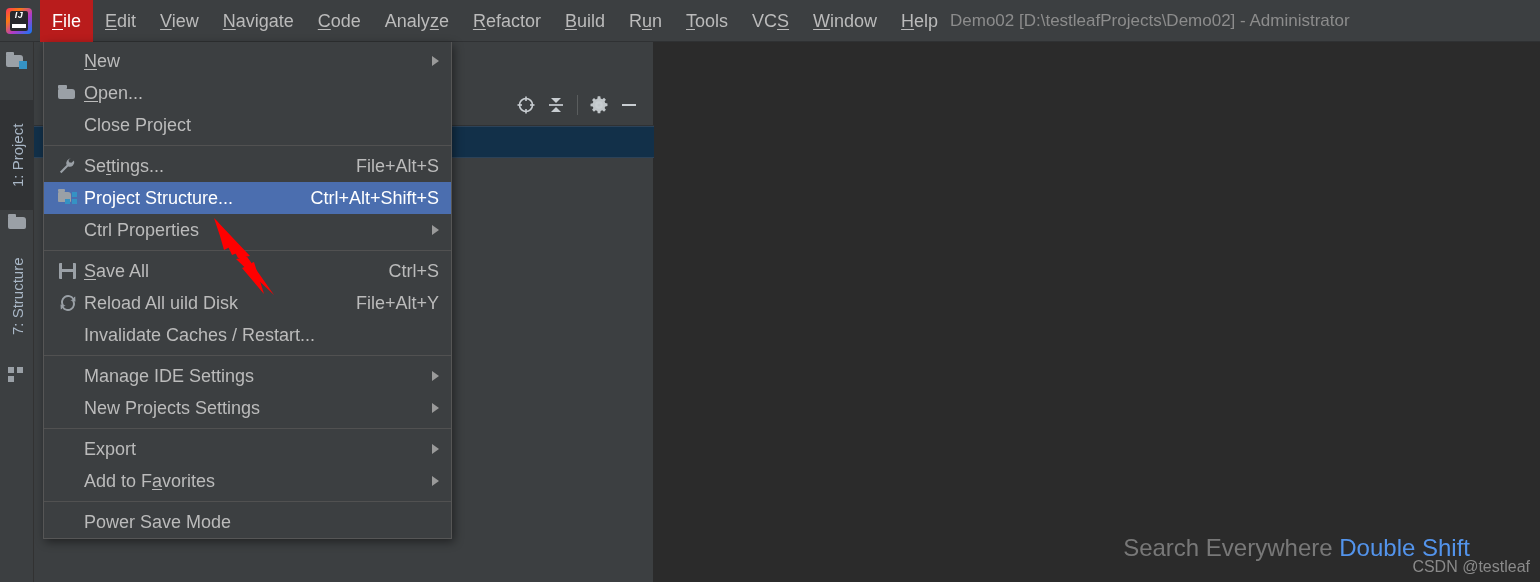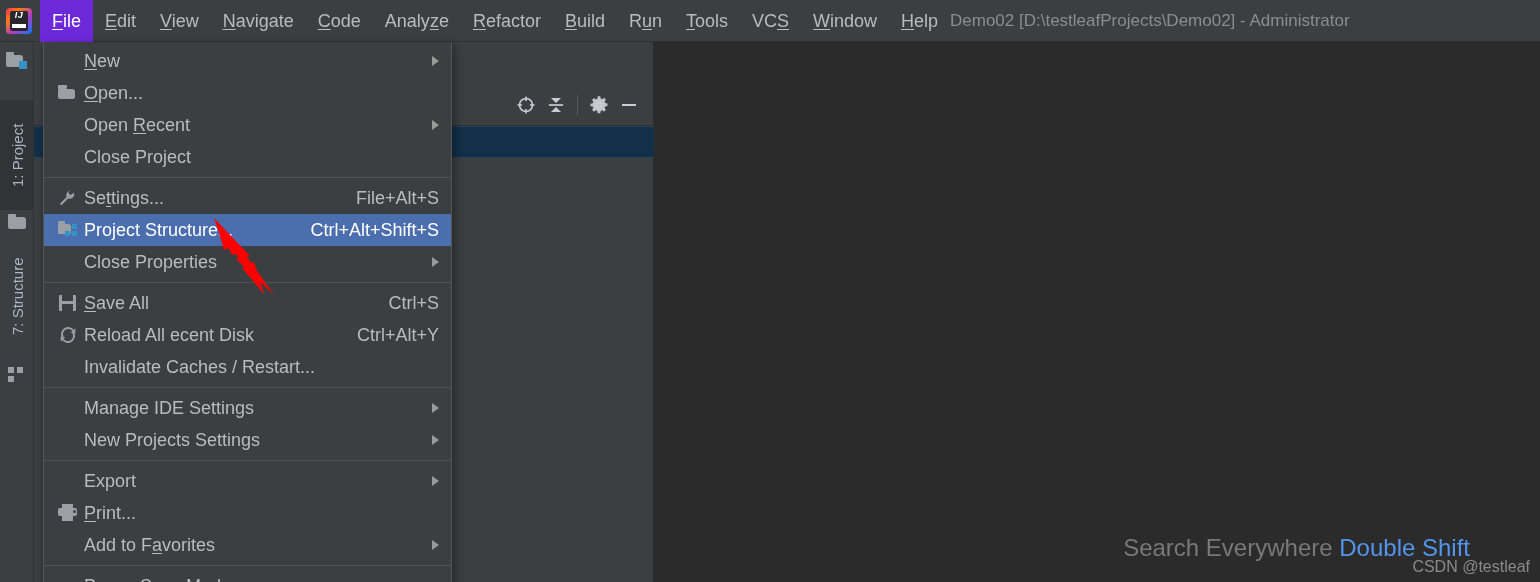--- a/index.html
+++ b/index.html
@@ -55,21 +55,21 @@
 
   .menubar { display: flex; align-items: center; height: 42px; }
   .menu-item {
     height: 42px; line-height: 42px;
     padding: 0 12px;
     color: #bbbbbb;
     font-size: 18px;
     white-space: nowrap;
     cursor: default;
   }
-  .menu-item.active { background: #6d28d9; color: #ffffff; }
+  .menu-item.active { background: #b91c1c; color: #ffffff; }
   .menu-item u { text-decoration: underline; text-underline-offset: 2px; }
 
   .window-title {
     position: absolute;
     left: 950px; top: 0;
     height: 42px; line-height: 42px;
     color: #8c8c8c;
     font-size: 17px;
     white-space: nowrap;
   }
@@ -367,62 +367,57 @@
         <span class="micon"></span>
         <span class="mlabel"><u>N</u>ew</span>
         <span class="marrow"></span>
       </div>
       <div class="mrow">
         <span class="micon"><span class="ic-folder"><span class="t"></span><span class="b"></span></span></span>
         <span class="mlabel"><u>O</u>pen...</span>
       </div>
       <div class="mrow">
         <span class="micon"></span>
-        <span class="mlabel">Open <u>R</u>ecent</span>
-        <span class="marrow"></span>
-      </div>
-      <div class="mrow">
-        <span class="micon"></span>
         <span class="mlabel">Close Project</span>
       </div>
       <div class="msep"></div>
       <div class="mrow">
         <span class="micon">
           <svg class="ic-wrench" viewBox="0 0 18 16">
             <path d="M11.8.6a4.6 4.6 0 00-4.2 6.4L.9 13.7l1.5 1.5 6.7-6.7a4.6 4.6 0 005.9-5.9L12.4 4.7 10 4.2 9.5 1.8 11.8.6z" fill="#9aa0a6"></path>
           </svg>
         </span>
         <span class="mlabel">Se<u>t</u>tings...</span>
         <span class="mshort">File+Alt+S</span>
       </div>
       <div class="mrow selected">
         <span class="micon"><span class="ic-struct"><span class="t"></span><span class="b"></span><span class="s1"></span><span class="s2"></span><span class="s3"></span></span></span>
         <span class="mlabel">Project Structure...</span>
         <span class="mshort">Ctrl+Alt+Shift+S</span>
       </div>
       <div class="mrow">
         <span class="micon"></span>
-        <span class="mlabel">Close Properties</span>
+        <span class="mlabel">Ctrl Properties</span>
         <span class="marrow"></span>
       </div>
       <div class="msep"></div>
       <div class="mrow">
         <span class="micon"><span class="ic-save"><span class="o"></span><span class="i1"></span><span class="i2"></span></span></span>
         <span class="mlabel"><u>S</u>ave All</span>
         <span class="mshort">Ctrl+S</span>
       </div>
       <div class="mrow">
         <span class="micon">
           <svg viewBox="0 0 18 18" width="18" height="18" style="position:absolute;left:3px;top:0">
             <path d="M15 4.2A7 7 0 103.2 12l1.7-1A5 5 0 0113.5 5.2l-2.1 1.3 5.1 1-.3-5.1-1.2.8z" fill="#9aa0a6"></path>
             <path d="M3 13.8A7 7 0 0014.8 6l-1.7 1A5 5 0 014.5 12.8l2.1-1.3-5.1-1 .3 5.1 1.2-.8z" fill="#9aa0a6"></path>
           </svg>
         </span>
-        <span class="mlabel">Reload All ecent Disk</span>
-        <span class="mshort">Ctrl+Alt+Y</span>
+        <span class="mlabel">Reload All uild Disk</span>
+        <span class="mshort">File+Alt+Y</span>
       </div>
       <div class="mrow">
         <span class="micon"></span>
         <span class="mlabel">Invalidate Caches / Restart...</span>
       </div>
       <div class="msep"></div>
       <div class="mrow">
         <span class="micon"></span>
         <span class="mlabel">Manage IDE Settings</span>
         <span class="marrow"></span>
@@ -430,24 +425,20 @@
       <div class="mrow">
         <span class="micon"></span>
         <span class="mlabel">New Projects Settings</span>
         <span class="marrow"></span>
       </div>
       <div class="msep"></div>
       <div class="mrow">
         <span class="micon"></span>
         <span class="mlabel">Export</span>
         <span class="marrow"></span>
-      </div>
-      <div class="mrow">
-        <span class="micon"><span class="ic-print"><span class="top"></span><span class="mid"></span><span class="bot"></span><span class="dot"></span></span></span>
-        <span class="mlabel"><u>P</u>rint...</span>
       </div>
       <div class="mrow">
         <span class="micon"></span>
         <span class="mlabel">Add to F<u>a</u>vorites</span>
         <span class="marrow"></span>
       </div>
       <div class="msep"></div>
       <div class="mrow">
         <span class="micon"></span>
         <span class="mlabel">Power Save Mode</span>

